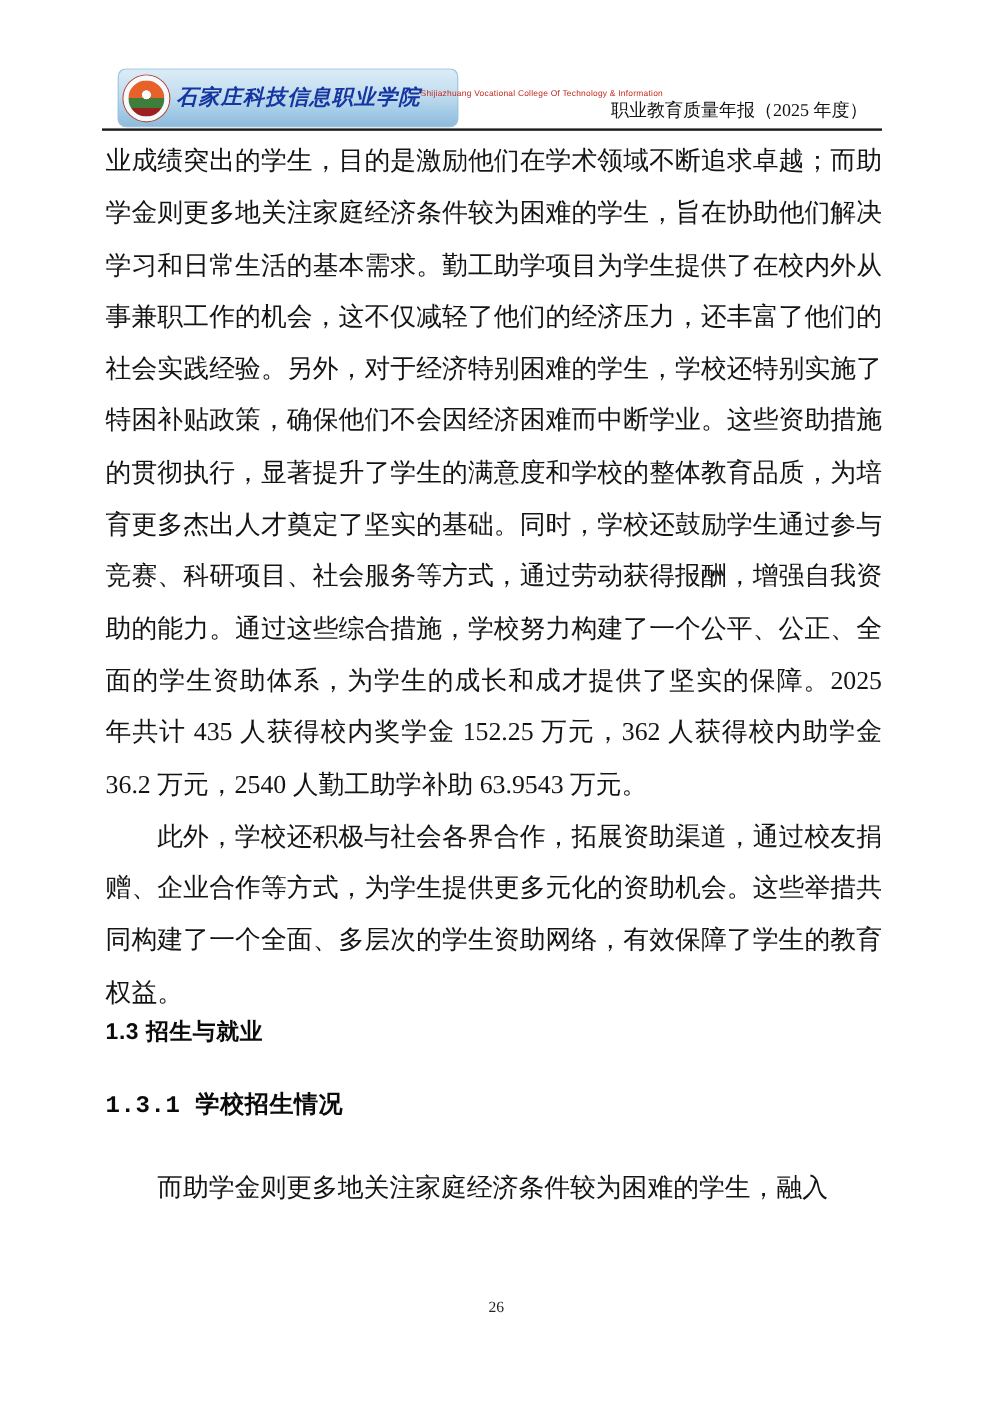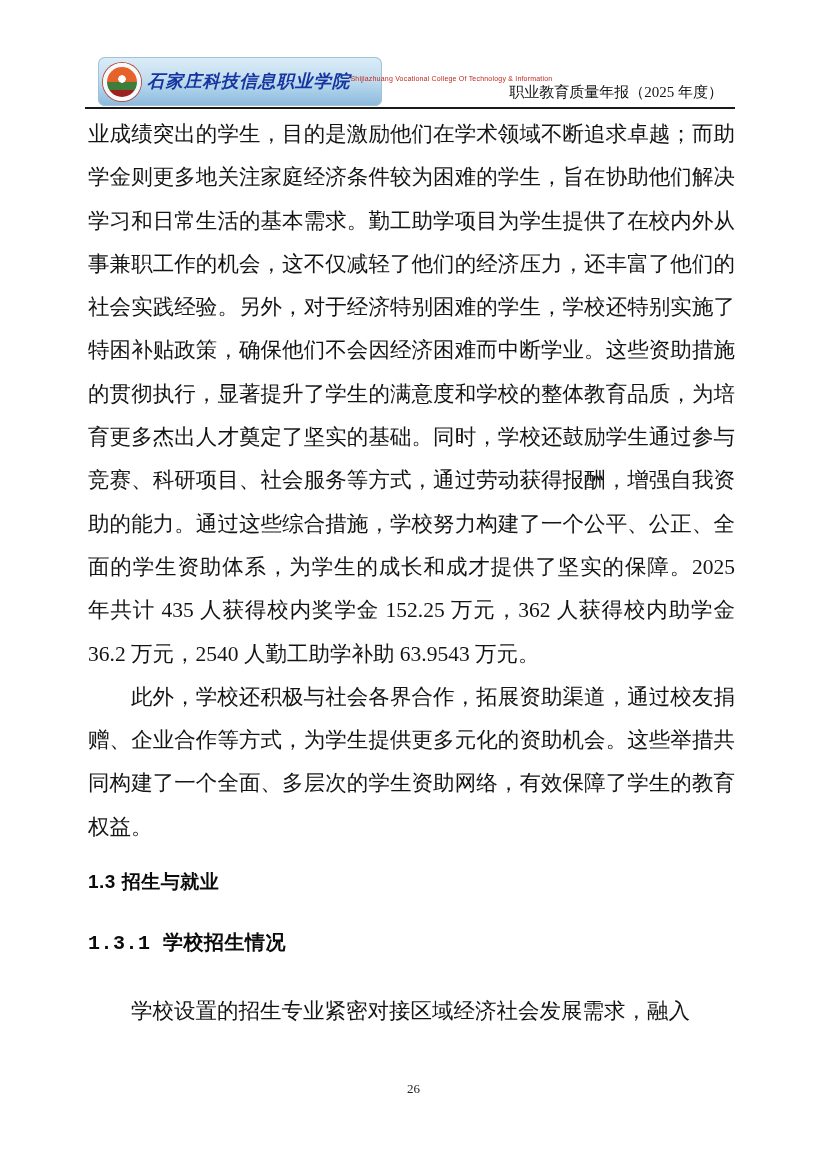--- a/index.html
+++ b/index.html
@@ -59,21 +59,21 @@
     text-align:justify;
     text-justify:inter-ideograph;
     color:#141414;
   }
   p.indent{text-indent:2em;}
   h2.sec,h3.subsec{
     font-family:"Liberation Sans","DejaVu Sans",sans-serif;
     font-weight:700;color:#0b0b0b;
     margin:0;
   }
-  h2.sec{font-size:19px;line-height:24px;margin-top:21px;letter-spacing:0.5px;}
+  h2.sec{font-size:19px;line-height:24px;letter-spacing:0.5px;}
   h3.subsec{font-size:20px;line-height:26px;margin-top:37px;letter-spacing:0.5px;font-family:Liberation Mono, monospace;}
   p.last{margin-top:33px;}
   
   .page-number{
     position:absolute;top:1081px;left:0;width:827px;
     text-align:center;font-size:13px;color:#222;
     font-family:"Liberation Serif","DejaVu Serif",serif;
   }
 </style>
 </head>
@@ -89,16 +89,16 @@
   </div>
   <div class="report-title">职业教育质量年报（2025 年度）</div>
   <div class="header-rule"></div>
 </header>
 
 <main>
   <p class="body-p">业成绩突出的学生，目的是激励他们在学术领域不断追求卓越；而助学金则更多地关注家庭经济条件较为困难的学生，旨在协助他们解决学习和日常生活的基本需求。勤工助学项目为学生提供了在校内外从事兼职工作的机会，这不仅减轻了他们的经济压力，还丰富了他们的社会实践经验。另外，对于经济特别困难的学生，学校还特别实施了特困补贴政策，确保他们不会因经济困难而中断学业。这些资助措施的贯彻执行，显著提升了学生的满意度和学校的整体教育品质，为培育更多杰出人才奠定了坚实的基础。同时，学校还鼓励学生通过参与竞赛、科研项目、社会服务等方式，通过劳动获得报酬，增强自我资助的能力。通过这些综合措施，学校努力构建了一个公平、公正、全面的学生资助体系，为学生的成长和成才提供了坚实的保障。2025 年共计 435 人获得校内奖学金 152.25 万元，362 人获得校内助学金 36.2 万元，2540 人勤工助学补助 63.9543 万元。</p>
   <p class="body-p indent">此外，学校还积极与社会各界合作，拓展资助渠道，通过校友捐赠、企业合作等方式，为学生提供更多元化的资助机会。这些举措共同构建了一个全面、多层次的学生资助网络，有效保障了学生的教育权益。</p>
   <h2 class="sec">1.3 招生与就业</h2>
   <h3 class="subsec">1.3.1 学校招生情况</h3>
-  <p class="body-p indent last">学校设置的招生专业紧密对接区域经济社会发展需求，融入</p>
+  <p class="body-p indent last">而助学金则更多地关注家庭经济条件较为困难的学生，融入</p>
 </main>
 
 <div class="page-number">26</div>
 
 </body></html>

